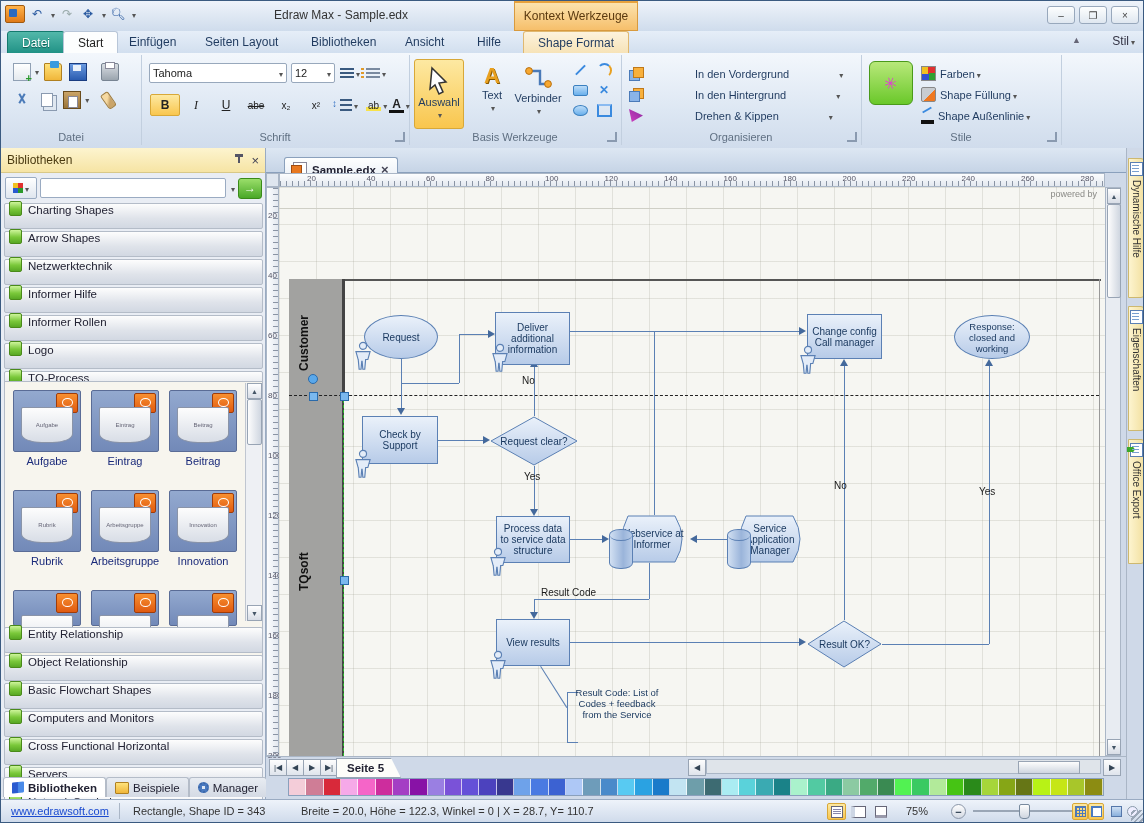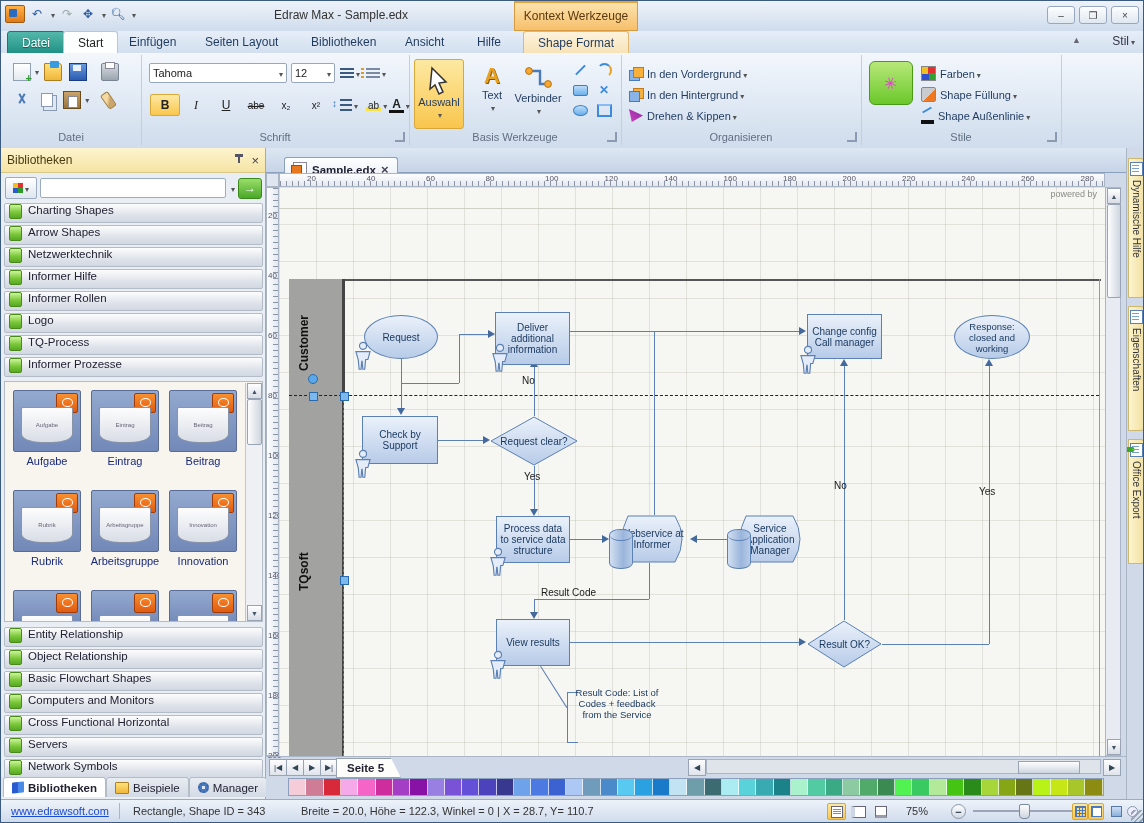--- a/index.html
+++ b/index.html
@@ -59,21 +59,21 @@
   .bigbtn.on{background:linear-gradient(#fde9a2,#f9c64e);border:1px solid #d8a838;box-sizing:border-box;}
   .cursor-svg{margin-top:6px;}
   .ic-text-a{font-size:22px;font-weight:bold;color:#e8a020;text-shadow:1px 1px 0 #8a5a00;margin-top:4px;}
   .tool{width:20px;height:18px;display:flex;align-items:center;justify-content:center;margin:1px;color:#3a8adf;}
   .tl-line{width:13px;height:2px;background:#3a8adf;transform:rotate(-45deg);}
   .tl-arc{width:11px;height:11px;border:2px solid transparent;border-right:2px solid #e8a020;border-top:2px solid #3a8adf;border-radius:50%;}
   .tl-rect{width:13px;height:9px;background:linear-gradient(#bcdcf8,#6ab0ec);border:1px solid #3a80c0;border-radius:2px;}
   .tl-x{color:#3a8adf;font-weight:bold;font-size:12px;}
   .tl-ell{width:13px;height:9px;background:linear-gradient(#bcdcf8,#6ab0ec);border:1px solid #3a80c0;border-radius:50%;}
   .tl-crop{width:11px;height:9px;border:2px solid #3a8adf;border-top-color:#8abaf0;}
-  .org-item{display:flex;align-items:center;height:21px;font-size:11px;color:#1f3a5f;white-space:nowrap;}
+  .org-item{display:flex;align-items:center;height:21px;font-size:11px;color:#1f3a5f;white-space:nowrap;gap:48px;}
   .org-item.dis{color:#9aa4b0;}
   .oi{width:14px;height:13px;position:relative;margin-right:4px;flex:none;}
   .oi::before{content:"";position:absolute;left:0;top:3px;width:9px;height:9px;background:#8ab4e8;border:1px solid #4a7ab8;}
   .oi::after{content:"";position:absolute;left:4px;top:0;width:9px;height:9px;background:#f8b03c;border:1px solid #c07818;}
   .oi-back::before{z-index:2;} .oi-back::after{z-index:1;}
   .oi-rot::before,.oi-rot::after{display:none;}
   .oi-rot{background:linear-gradient(45deg,#d040c0,#8a2aa0);clip-path:polygon(0 0,100% 50%,20% 100%);}
   .oi-grp::before{background:#aee;border-style:dashed;} 
   .oi-al::after{background:#3a5ad0;height:3px;top:5px;width:12px;}
   .oi-al::before{background:repeating-linear-gradient(#8ab4e8 0 3px,transparent 3px 5px);border:none;width:12px;height:13px;}
@@ -93,23 +93,23 @@
   .pin::before{content:"";position:absolute;left:5px;top:1px;width:2px;height:8px;background:#556;}
   .pin::after{content:"";position:absolute;left:2px;top:0;width:8px;height:3px;background:#556;}
   .xicon::after{content:"×";font-size:13px;color:#445;}
   .searchrow{position:absolute;left:4px;top:29px;width:257px;height:22px;display:flex;gap:3px;align-items:center;}
   .gridbtn{width:30px;height:20px;border:1px solid #9aabc2;background:linear-gradient(#fff,#dfe6ef);display:flex;align-items:center;justify-content:center;border-radius:2px;}
   .gridbtn .g4{width:10px;height:10px;background:conic-gradient(#e03030 0 25%,#2a9a2a 0 50%,#2a5ad0 0 75%,#f0c020 0);}
   .search-input{flex:1;height:18px;border:1px solid #9aabc2;background:#fff;border-radius:2px;}
   .gobtn{width:22px;height:19px;background:linear-gradient(#9ade6a,#4aa828);border:1px solid #3a8a1a;border-radius:3px;color:#fff;display:flex;align-items:center;justify-content:center;font-weight:bold;}
   .gobtn::after{content:"→";font-size:12px;}
   .liblist{position:absolute;left:3px;width:259px;}
-  .lib-item{height:20px;margin-bottom:2px;background:linear-gradient(#fdfdfd,#dfe3ea 60%,#d2d8e2);border:1px solid #b4bcc8;border-radius:2px;display:flex;align-items:flex-start;padding:0 4px;box-sizing:border-box;font-size:11.5px;color:#223;}
+  .lib-item{height:20px;margin-bottom:2px;background:linear-gradient(#fdfdfd,#dfe3ea 60%,#d2d8e2);border:1px solid #b4bcc8;border-radius:2px;display:flex;align-items:flex-end;padding:12px 4px;box-sizing:border-box;font-size:11.5px;color:#223;}
   .cube{width:11px;height:13px;margin-right:6px;background:linear-gradient(#cdf59a,#7ac83a 55%,#58a824);border:1px solid #4a8a1a;border-radius:2px;flex:none;}
-  .thumbzone{position:absolute;left:3px;top:233px;width:259px;height:241px;background:#f7f5ee;border:1px solid #b4bcc8;box-sizing:border-box;overflow:hidden;}
+  .thumbzone{position:absolute;left:3px;top:233px;width:259px;height:298px;background:#f7f5ee;border:1px solid #b4bcc8;box-sizing:border-box;overflow:hidden;}
   .thumb{position:absolute;width:72px;text-align:center;}
   .tile{width:66px;height:60px;margin:0 auto;background:linear-gradient(#93a9cf,#7289b8);border:1px solid #5a6c96;border-radius:2px;position:relative;}
   .tile .doc{position:absolute;left:7px;top:16px;width:50px;height:34px;background:linear-gradient(#fdfdfd,#d8dde6);border:1px solid #8a94a8;border-radius:2px 2px 40% 40%/2px 2px 25% 25%;display:flex;align-items:center;justify-content:center;}
   .tile .mini{font-size:6px;color:#667;overflow:hidden;white-space:nowrap;}
   .badge{position:absolute;right:2px;top:2px;width:20px;height:18px;background:linear-gradient(#f89030,#e05a10);border:1px solid #a03c08;border-radius:2px;}
   .badge::after{content:"";position:absolute;left:5px;top:4px;width:9px;height:7px;border:1.5px solid #fff;border-radius:50%;}
   .cap{margin-top:3px;font-size:11px;color:#1a2a7a;}
   .sb-scroll{position:absolute;right:1px;top:1px;width:15px;height:238px;background:#eef0f4;border-left:1px solid #c0c6d0;}
   .sc-btn{position:absolute;left:1px;width:13px;height:14px;background:linear-gradient(#fff,#d8dde6);border:1px solid #98a4b4;display:flex;align-items:center;justify-content:center;font-size:7px;color:#456;}
   .sc-thumb{position:absolute;left:1px;top:16px;width:13px;height:44px;background:linear-gradient(90deg,#fdfdfd,#cfd6e0);border:1px solid #98a4b4;border-radius:2px;}

